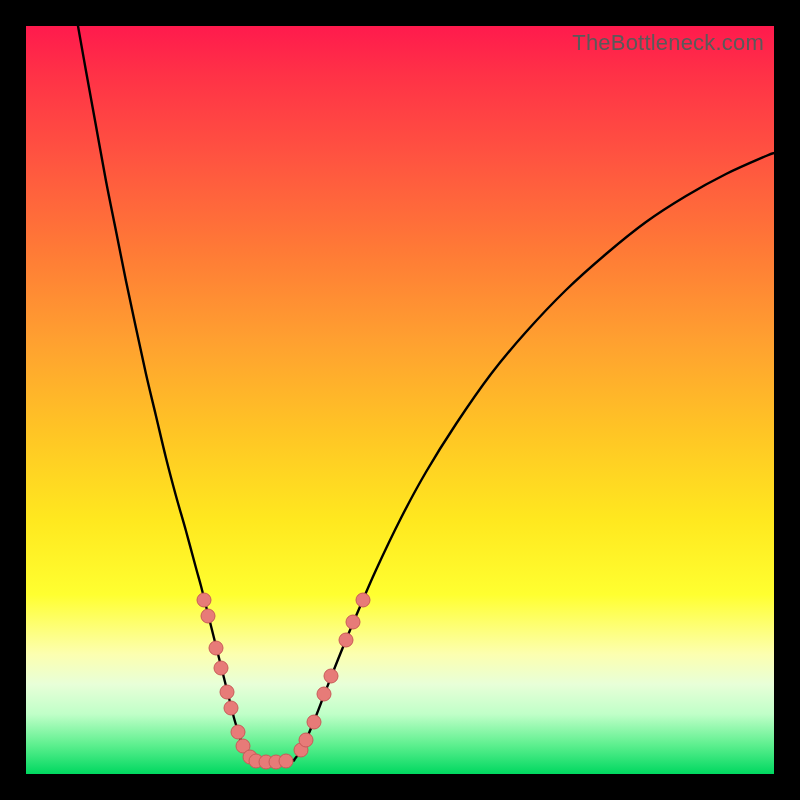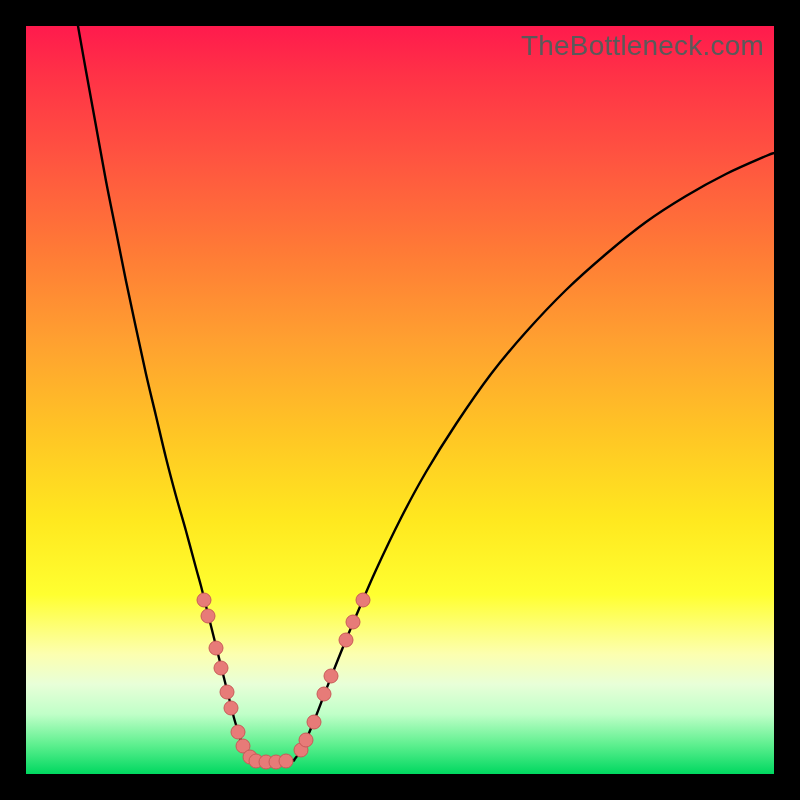--- a/index.html
+++ b/index.html
@@ -31,21 +31,21 @@
       #c0ffc8 92%,
       #60f090 96%,
       #00d860 100%
     );
   }
   .watermark {
     position: absolute;
     top: 4px;
     right: 10px;
     color: #5a5a5a;
-    font-size: 28px;
+    font-size: 22px;
     font-weight: 500;
     letter-spacing: 0.2px;
     z-index: 5;
   }
   svg.curve {
     position: absolute;
     left: 0;
     top: 0;
     width: 748px;
     height: 748px;

